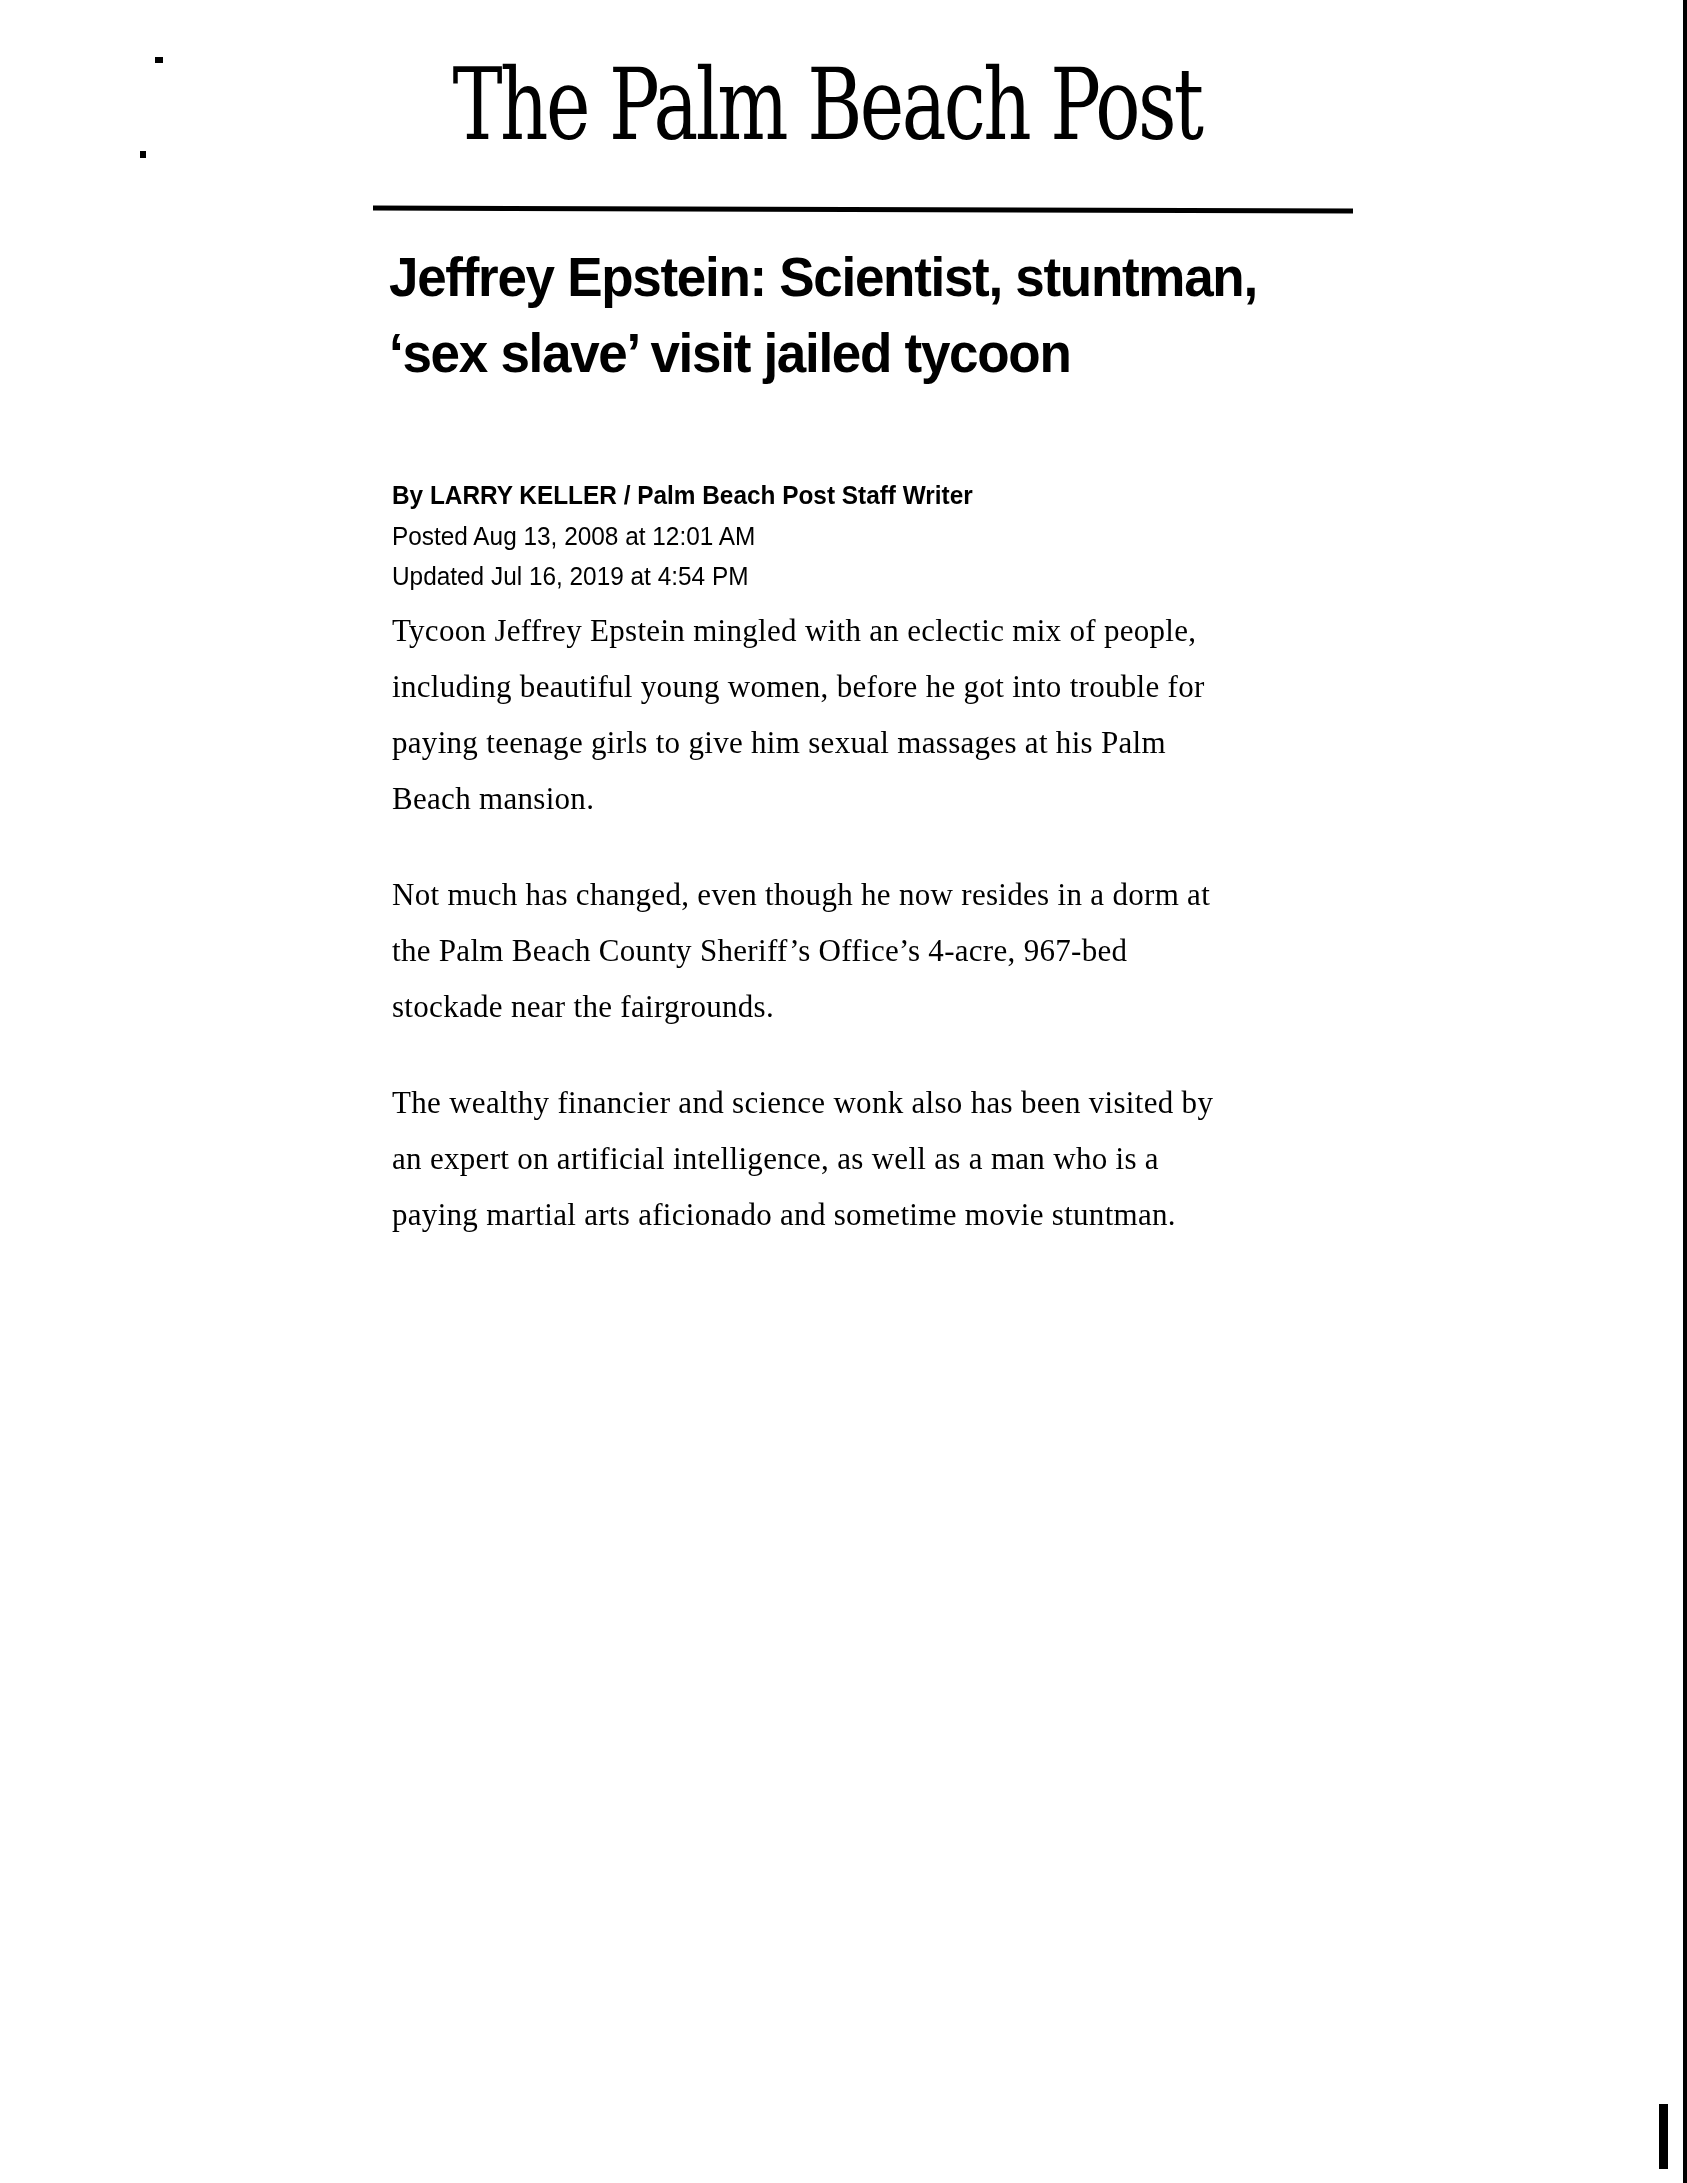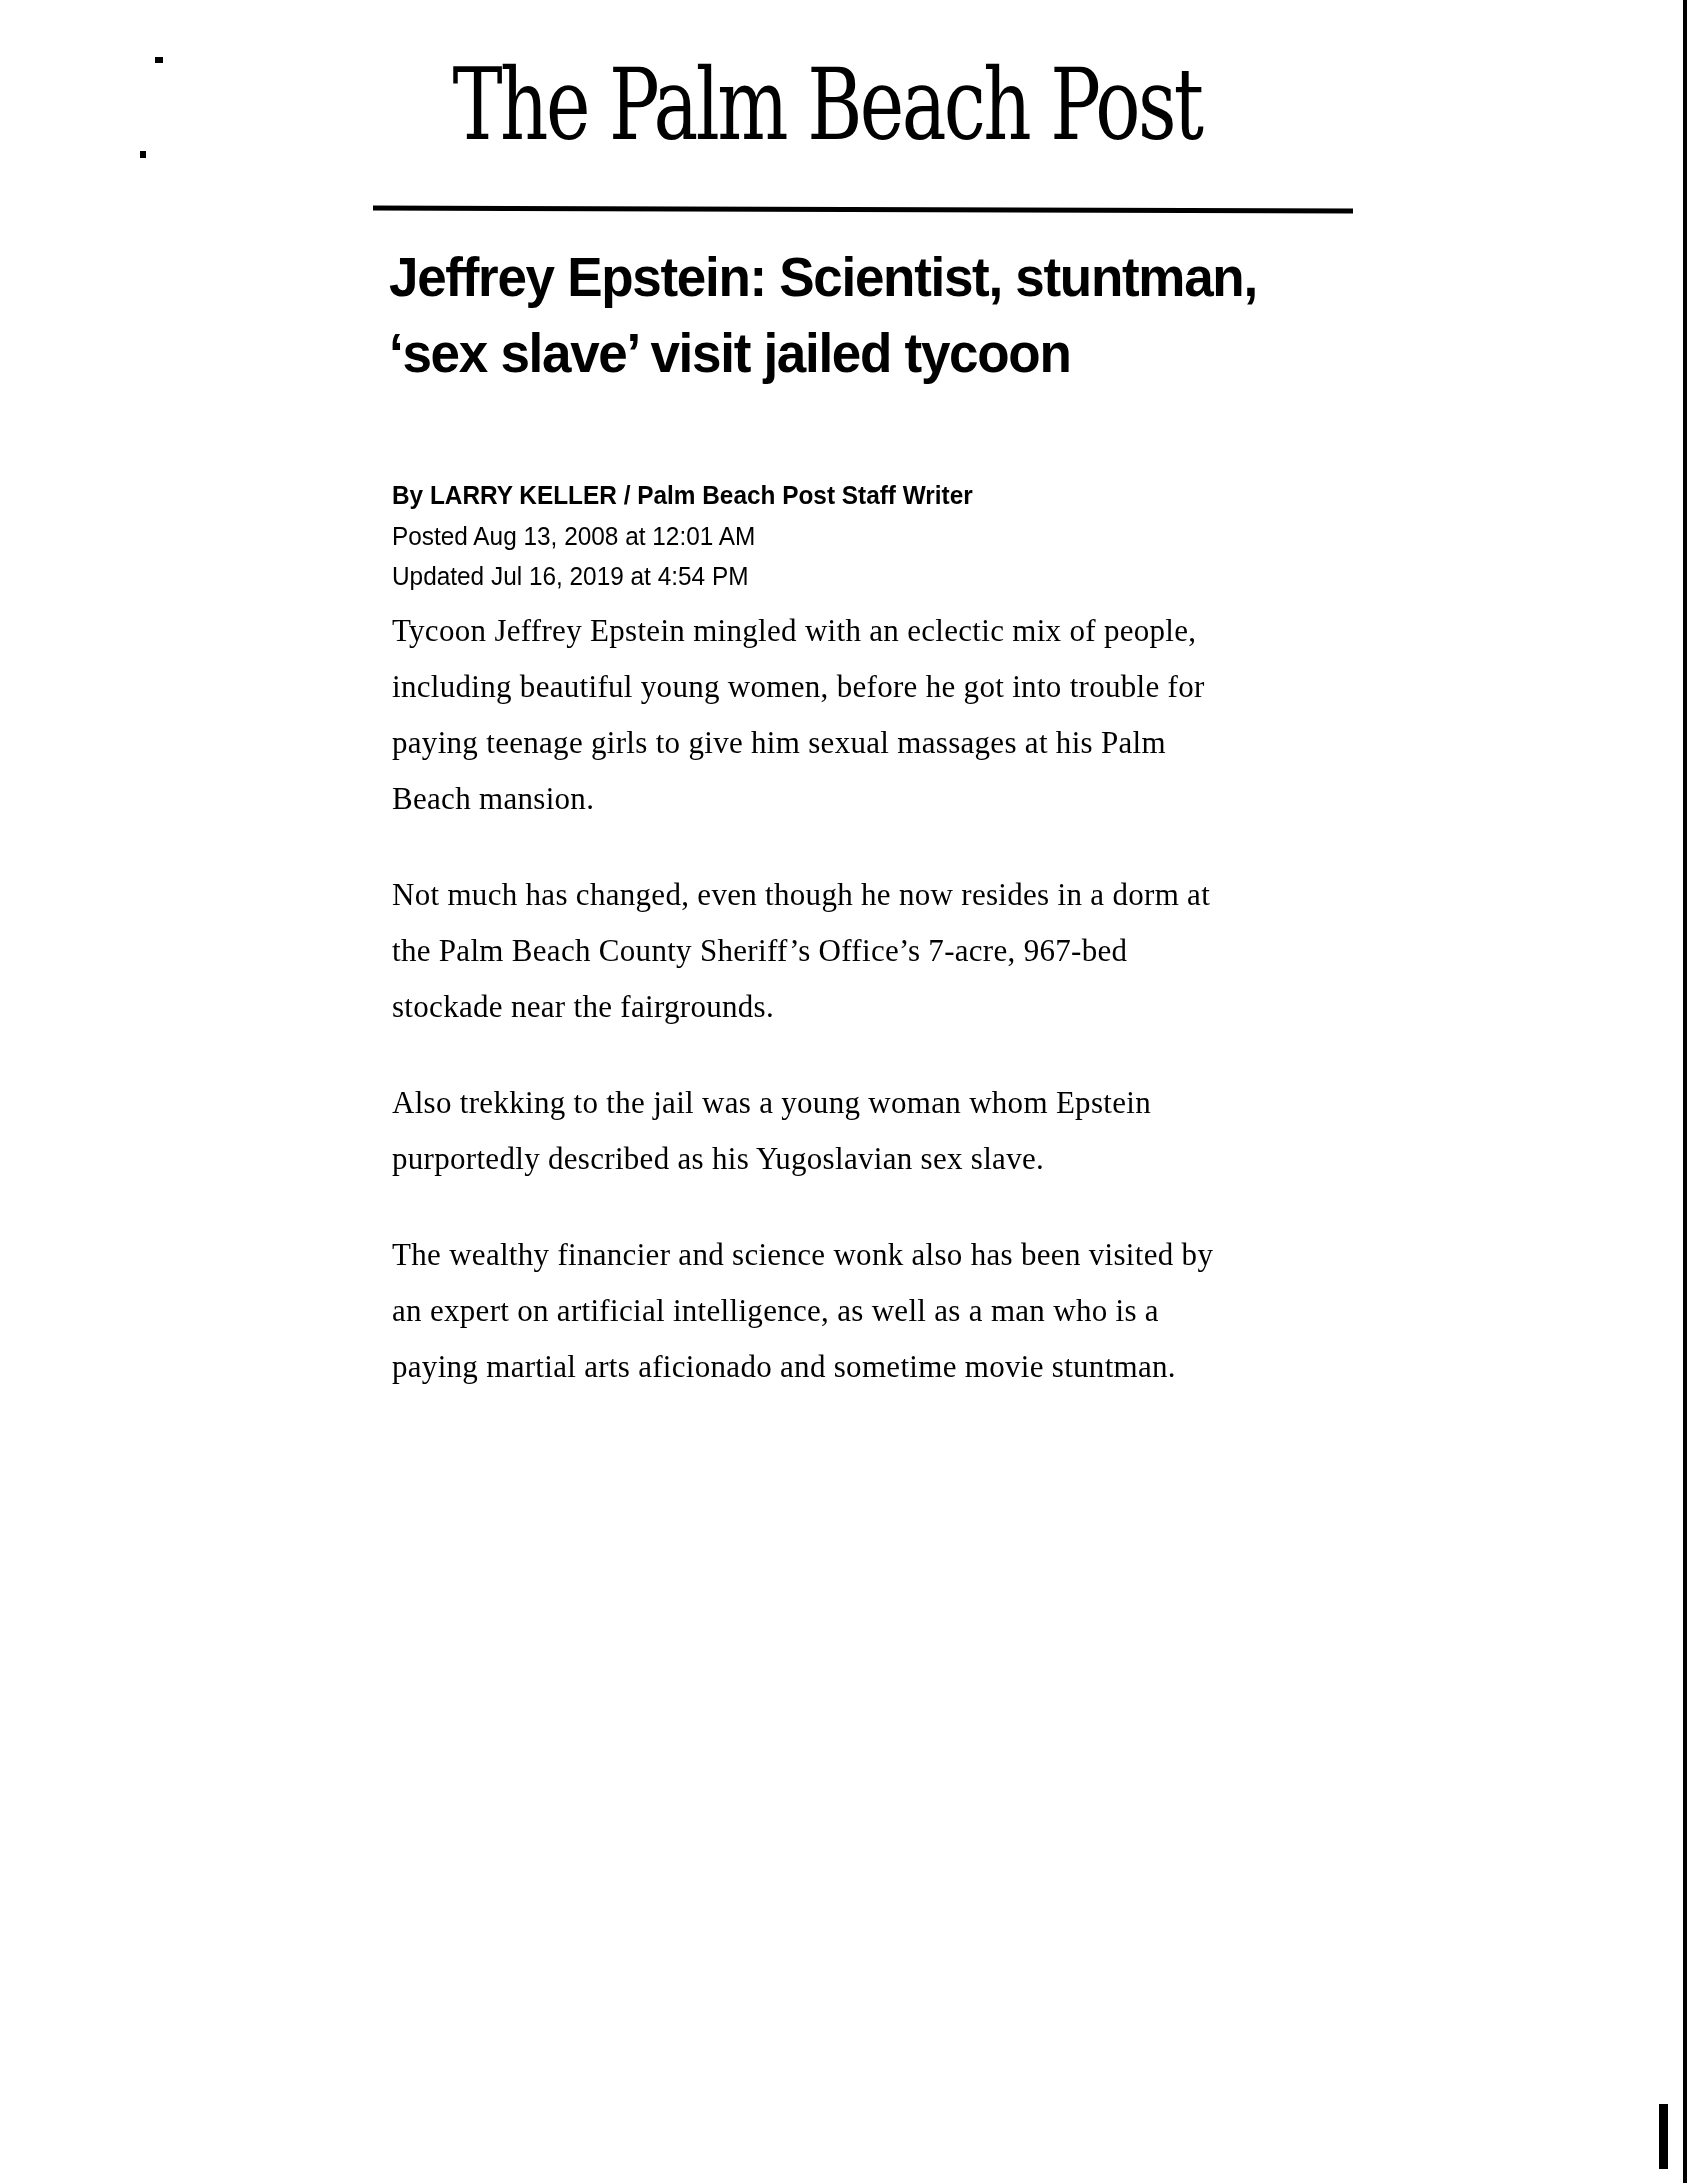--- a/index.html
+++ b/index.html
@@ -142,22 +142,21 @@
   <h1 class="headline">Jeffrey Epstein: Scientist, stuntman, ‘sex slave’ visit jailed tycoon</h1>
 
   <div class="byline">By LARRY KELLER / Palm Beach Post Staff Writer</div>
 
   <div class="dateline posted">Posted Aug 13, 2008 at 12:01 AM</div>
 
   <div class="dateline updated">Updated Jul 16, 2019 at 4:54 PM</div>
 
   <div class="body-copy">
     <p>Tycoon Jeffrey Epstein mingled with an eclectic mix of people, including beautiful young women, before he got into trouble for paying teenage girls to give him sexual massages at his Palm Beach mansion.</p>
-    <p>Not much has changed, even though he now resides in a dorm at the Palm Beach County Sheriff’s Office’s 7-acre, 967-bed stockade near the fairgrounds.</p>
-    <p>Also trekking to the jail was a young woman whom Epstein purportedly described as his Yugoslavian sex slave.</p>
+    <p>Not much has changed, even though he now resides in a dorm at the Palm Beach County Sheriff’s Office’s 4-acre, 967-bed stockade near the fairgrounds.</p>
     <p>The wealthy financier and science wonk also has been visited by an expert on artificial intelligence, as well as a man who is a paying martial arts aficionado and sometime movie stuntman.</p>
   </div>
 
   <div class="artifact spot-1"></div>
   <div class="artifact spot-2"></div>
   <div class="artifact bar-bottom-right"></div>
   <div class="artifact edge-strip"></div>
 
 </div>
 

